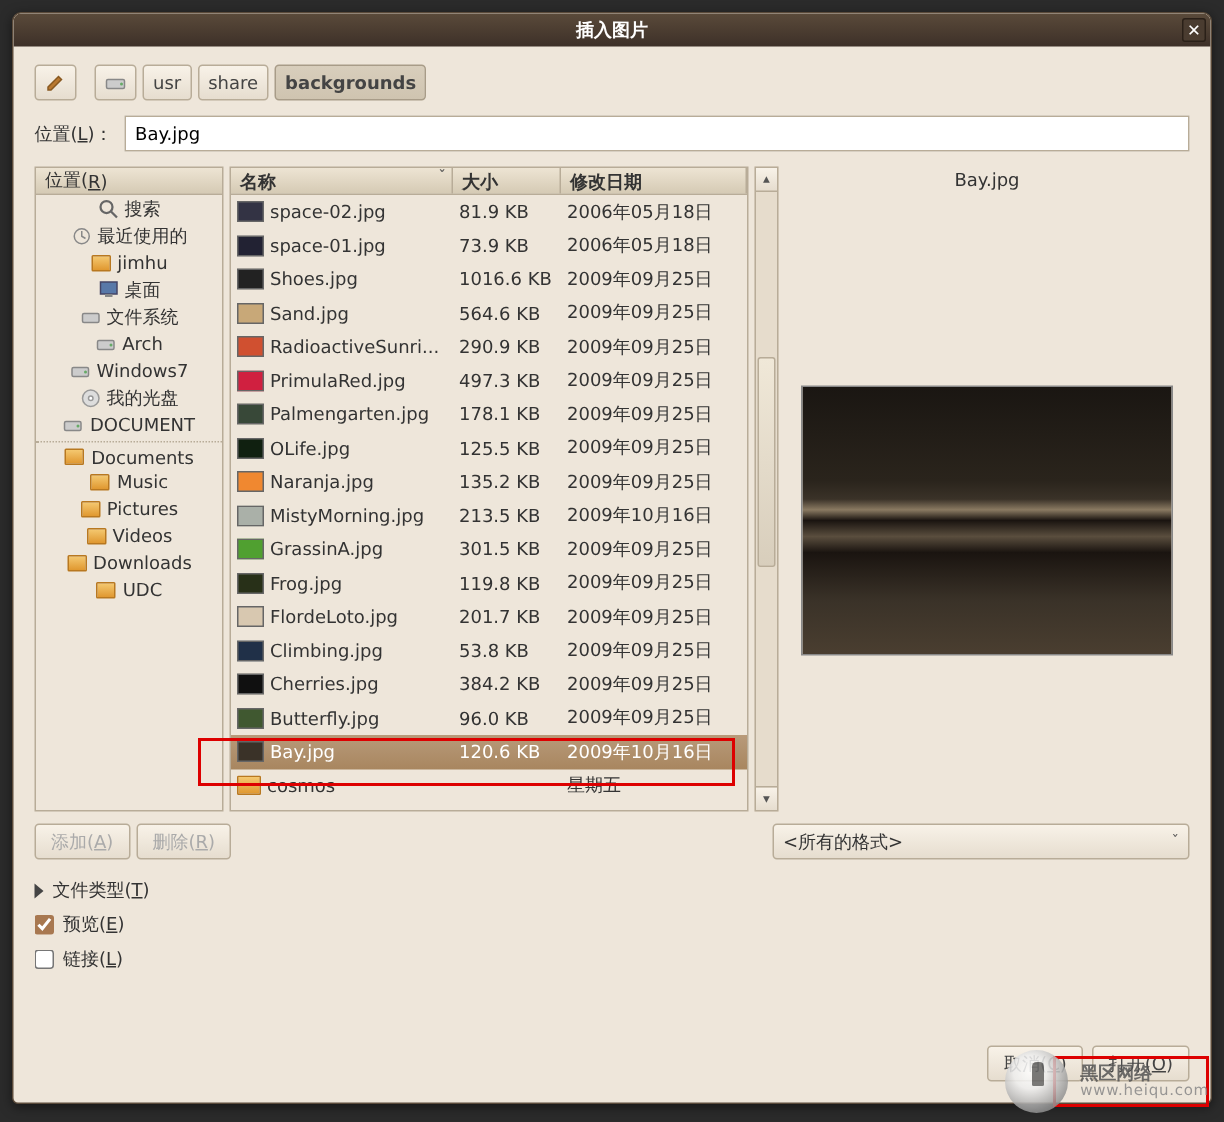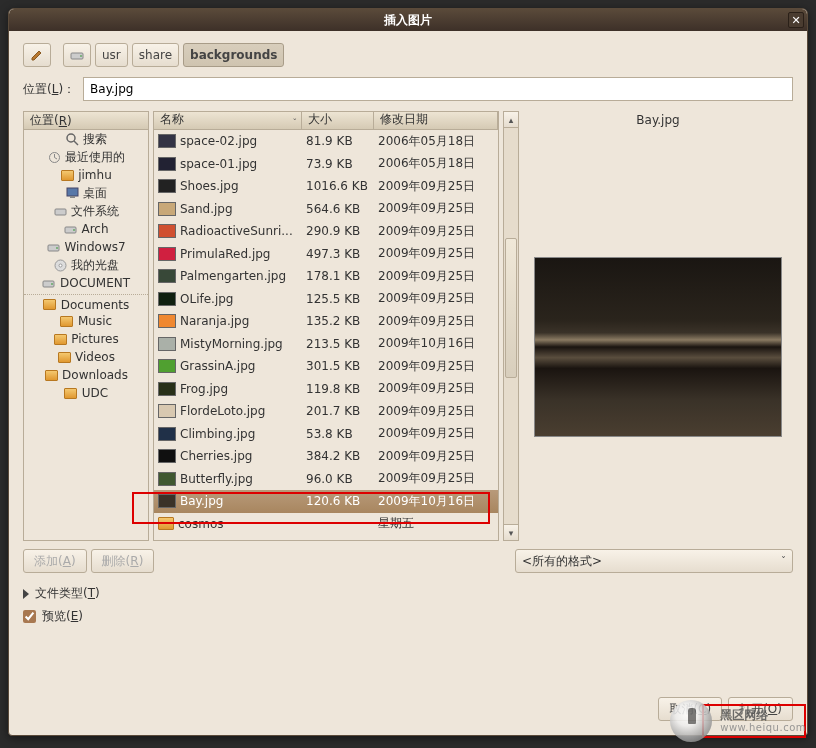--- a/index.html
+++ b/index.html
@@ -16,21 +16,21 @@
 .loc-input { flex:1; height: 24px; border:1px solid #b8ac98; background:#fff; padding: 0 6px; }
 .panes { display: flex; gap: 4px; height: 430px; }
 .left-pane { width: 126px; border:1px solid #b8ac98; background: linear-gradient(#e6dccc, #d8ceba); display:flex; flex-direction:column; }
 .lp-header { height: 18px; background: linear-gradient(#ede4d3, #d5cab4); border-bottom:1px solid #b8ac98; padding: 1px 6px; color:#333; display:flex; align-items:center; }
 .lp-list { flex:1; overflow:hidden; background: #eee6da; }
 .lp-item { display:flex; align-items:center; gap:4px; padding: 2px 5px; color:#333; cursor:pointer; height:18px;justify-content:center; }
 .lp-item .ico { width:14px; height:14px; display:flex; align-items:center; justify-content:center; }
 .lp-item.sep { border-top: 1px dotted #b8ac98; margin-top:2px; padding-top:4px; }
 .mid-pane { flex:1; border:1px solid #b8ac98; display:flex; flex-direction:column; background:#eee6da; position:relative; }
 .cols { display:flex; height:18px; background: linear-gradient(#ede4d3, #d5cab4); border-bottom:1px solid #b8ac98; }
-.col { padding:1px 6px; border-right:1px solid #b8ac98; color:#333; display:flex; align-items:flex-end; position:relative; }
+.col { padding:1px 6px; border-right:1px solid #b8ac98; color:#333; display:flex; align-items:flex-start; position:relative;font-weight:bold; }
 .col-name { width:148px; }
 .col-size { width:72px; }
 .col-date { flex:1; }
 .col .sort { position:absolute; right:4px; font-size:9px; color:#555; }
 .file-list { flex:1; overflow:hidden; position:relative; }
 .row { display:flex; height:22.5px; align-items:center; color:#333; }
 .row:nth-child(even){ }
 .row.selected { background: linear-gradient(#b89a7a, #a8865f); color:#fff; }
 .cell-name { width:148px; padding-left:4px; display:flex; align-items:center; gap:4px; overflow:hidden; white-space:nowrap; }
 .cell-size { width:72px; padding-left:4px; }
@@ -407,20 +407,24 @@
 
     <div class="opts">
       <div class="opt">
         <span class="triangle"></span>
         <span>文件类型(<span class="underline-char">T</span>)</span>
       </div>
       <label class="opt">
         <input type="checkbox" id="cb-preview" checked="" style="">
         <span>预览(<span class="underline-char">E</span>)</span>
       </label>
+      <label class="opt">
+        <input type="checkbox" id="cb-link" style="">
+        <span>链接(<span class="underline-char">L</span>)</span>
+      </label>
     </div>
 
     <div class="bottom-btns">
       <div class="btn">取消(<span class="underline-char">C</span>)</div>
       <div class="btn">打开(<span class="underline-char">O</span>)</div>
     </div>
 
   </div>
 </div>
 

